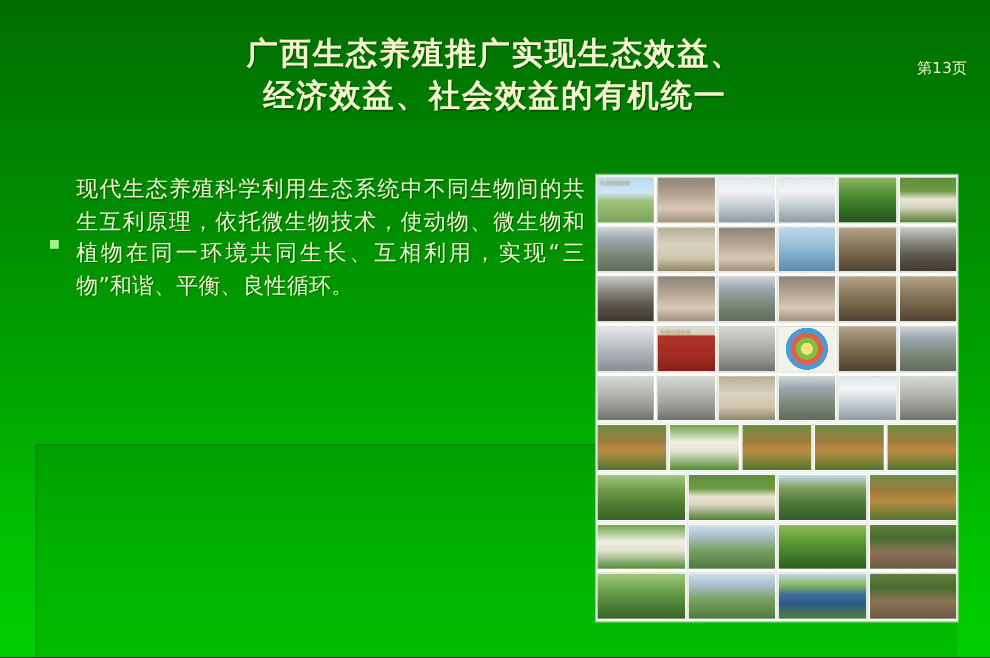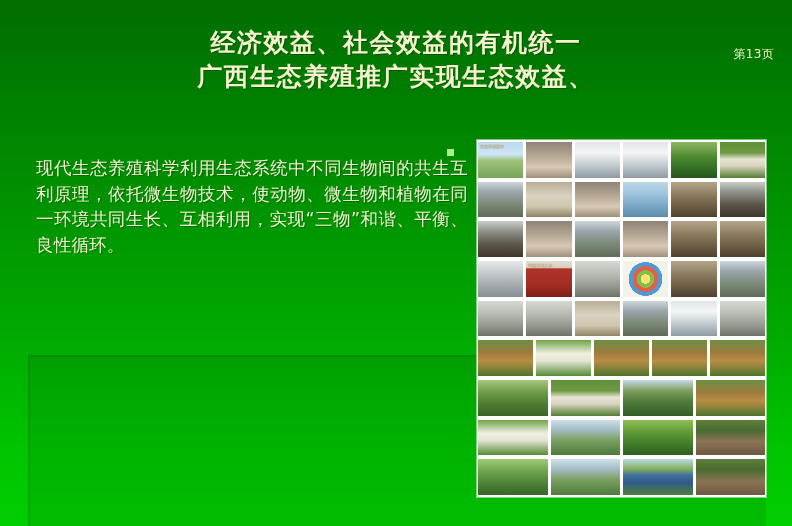--- a/index.html
+++ b/index.html
@@ -58,23 +58,22 @@
   }
 
   #body-col {
     position: absolute;
     left: 36px;
     top: 140px;
     width: 432px;
   }
   .bullet-row {
     display: flex;
-    align-items: flex-end;
+    align-items: center;
     margin-bottom: 6px;
-    flex-direction: column;
   }
   .bullet-marker {
     flex: 0 0 auto;
     width: 7px;
     height: 7px;
     background: #a9f08a;
     margin: 9px 14px 0 4px;
   }
   .bullet-text {
     flex: 1 1 auto;
@@ -200,22 +199,22 @@
 </head>
 <body>
 
 <div id="slide">
 
   <div id="dim-panel"></div>
 
   <div id="page-number">第13页</div>
 
   <div id="title-block">
+    <div class="title-line">广西生态养殖推广实现生态效益、</div>
     <div class="title-line">经济效益、社会效益的有机统一</div>
-    <div class="title-line">广西生态养殖推广实现生态效益、</div>
   </div>
 
   <div id="body-col">
     <div class="bullet-row">
       <span class="bullet-marker"></span>
       <span class="bullet-text">现代生态养殖科学利用生态系统中不同生物间的共生互利原理，依托微生物技术，使动物、微生物和植物在同一环境共同生长、互相利用，实现“三物”和谐、平衡、良性循环。</span>
     </div>
   </div>
 
   <div id="collage">

